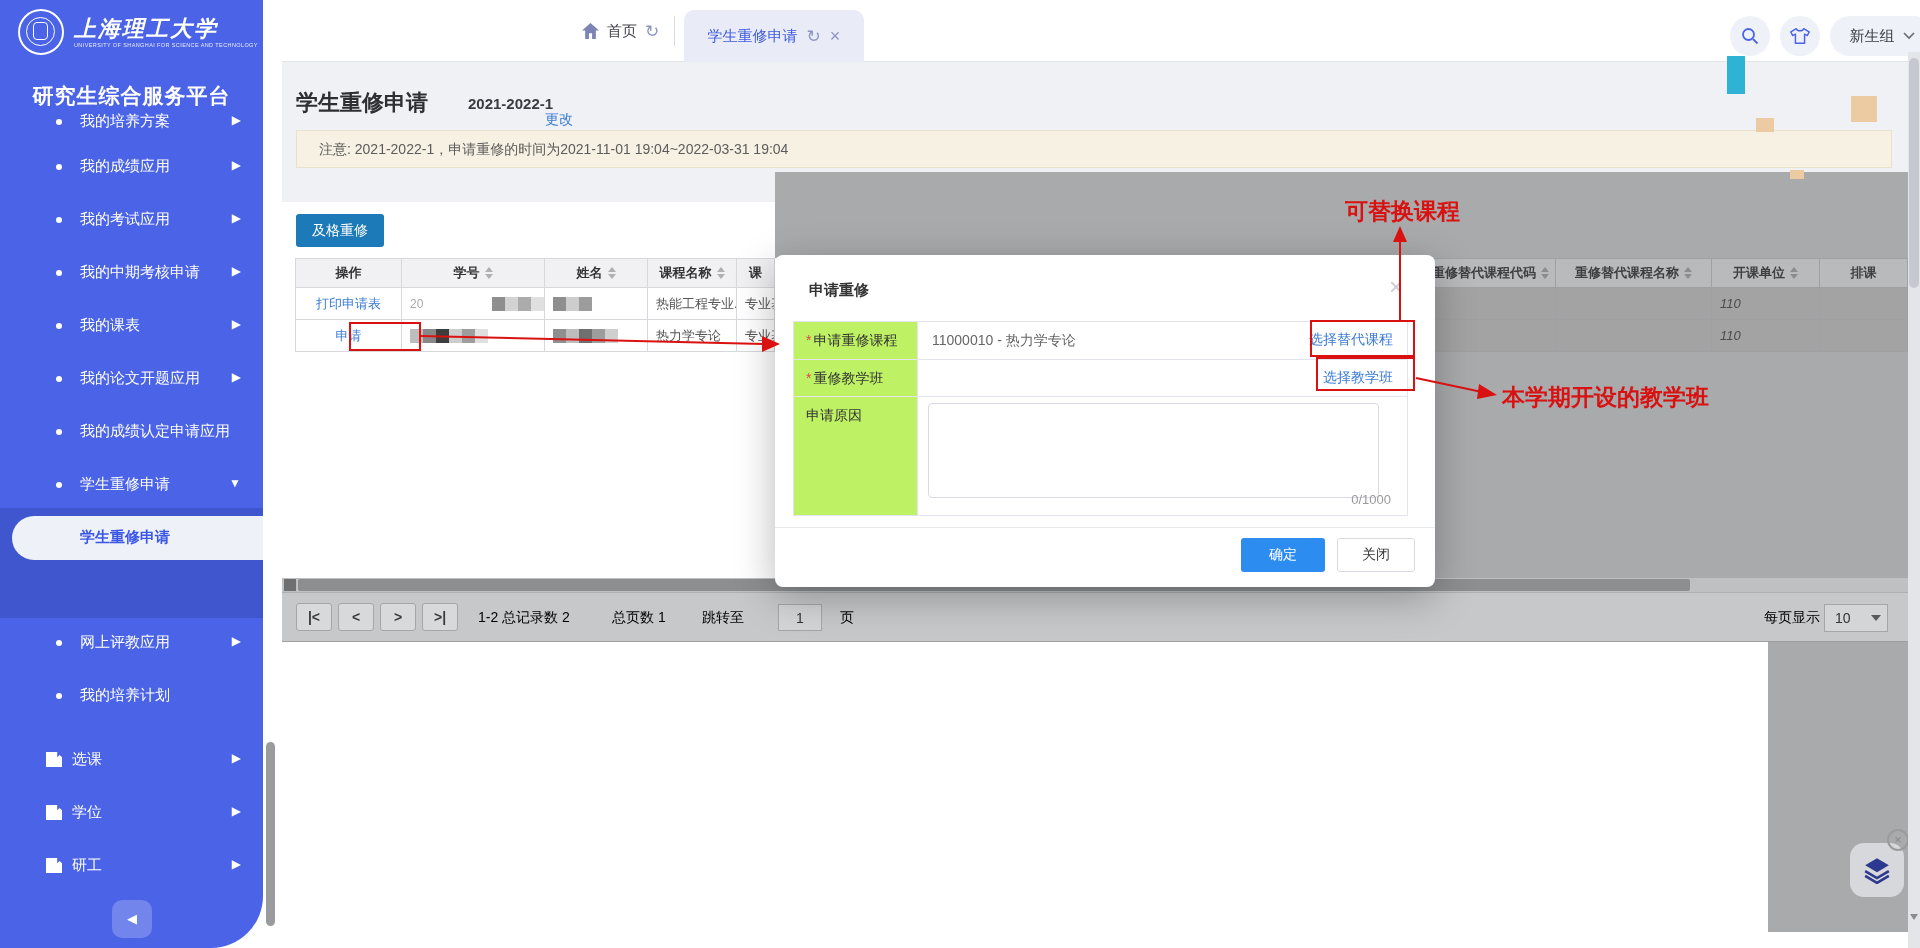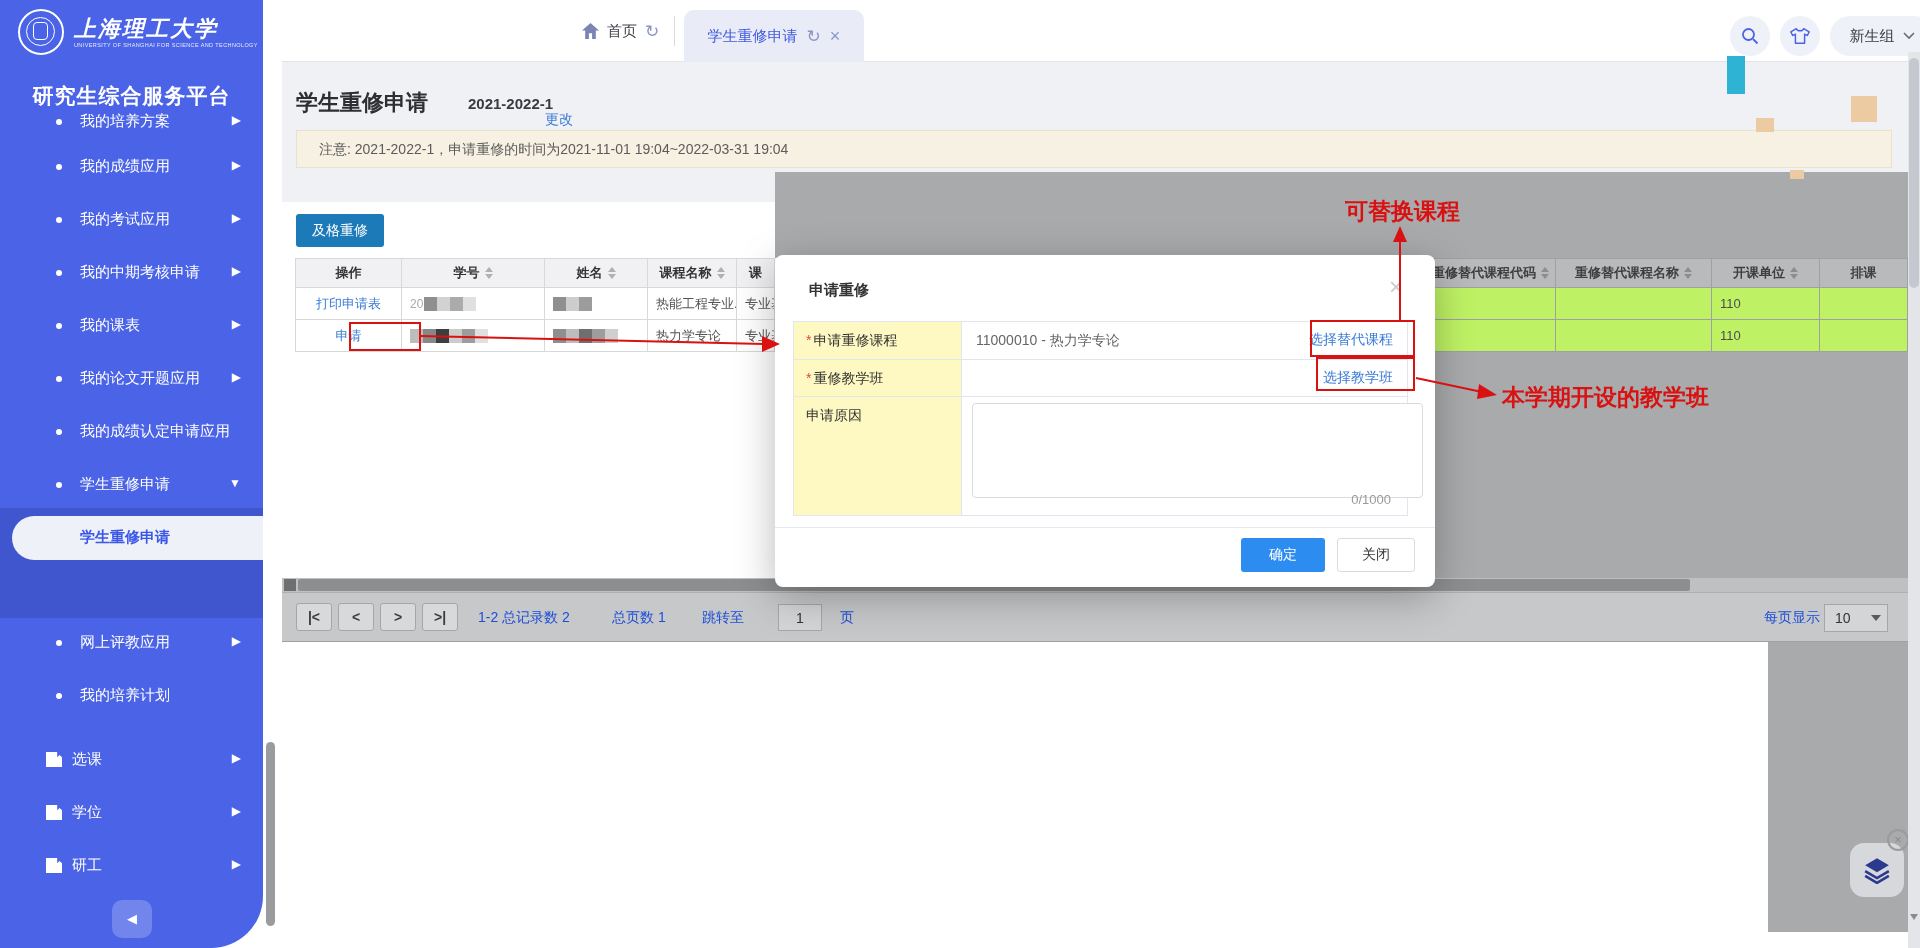--- a/index.html
+++ b/index.html
@@ -48,59 +48,59 @@
     font-size:14px;color:#5c5c5c;line-height:36px;padding-left:22px;}
   .panel{left:282px;top:202px;width:1626px;height:440px;background:#fff;}
   .btn-pass{left:296px;top:214px;width:88px;height:33px;background:#1c7ab8;color:#fff;font-size:14px;border:none;border-radius:3px;cursor:pointer;}
   
   .gl{left:295px;top:258px;}
   .grow{display:flex;}
   .gc{box-sizing:border-box;border:1px solid #d7d8dc;border-left:none;font-size:13px;display:flex;align-items:center;justify-content:center;overflow:hidden;white-space:nowrap;}
   .gc.first{border-left:1px solid #d7d8dc;}
   .gh{height:30px;background:#f1f1f3;font-weight:bold;color:#333;gap:5px;}
   .gd{height:32px;background:#fff;border-top:none;color:#555;}
-  .gd.lft{justify-content:flex-start;padding-left:8px;}
+  .gd.lft{justify-content:space-between;padding-left:8px;}
   .c0{width:107px;}.c1{width:143px;}.c2{width:103px;}.c3{width:89px;}.c4{width:38px;}
   .f0{width:131px;}.f1{width:156px;}.f2{width:108px;}.f3{width:88px;}
   .glink{color:#3a7bd5;cursor:pointer;}
   .sort{display:inline-flex;flex-direction:column;gap:2px;cursor:pointer;}
   .sort i{width:0;height:0;border-left:4px solid transparent;border-right:4px solid transparent;display:block;}
   .sort .up{border-bottom:5px solid #aeb0b6;}
   .sort .dn{border-top:5px solid #aeb0b6;}
   .mosaic{display:flex;}
   .mosaic span{width:13px;height:14px;display:block;}
   .idpre{color:#aaa;font-size:12px;margin-right:1px;}
   
   .dimA{left:775px;top:172px;width:1133px;height:86px;background:#a9aaac;}
   .dimFill{left:1425px;top:258px;width:483px;height:320px;background:#a9aaac;}
   .dimD{left:1768px;top:642px;width:140px;height:290px;background:#a9aaac;}
   .gf{left:1425px;top:258px;}
   .gf .gh{background:#b9babc;color:#3f3f42;border-color:#9fa0a3;}
-  .gf .gd{background:#bef264;color:#4c4c4e;border-color:#9fa0a3;}
+  .gf .gd{background:#a3a3a3;color:#4c4c4e;border-color:#9fa0a3;font-style:italic;}
   .gf .sort .up{border-bottom-color:#8d8d8f;}
   .gf .sort .dn{border-top-color:#8d8d8f;}
   
   .hscroll{left:282px;top:578px;width:1626px;height:14px;background:#bfc0c2;}
   .hsq{left:2px;top:1px;width:12px;height:12px;background:#6e6f71;}
   .hthumb{left:16px;top:1px;width:1392px;height:12px;background:#8d8e90;border-radius:2px;cursor:pointer;}
   .paging{left:282px;top:592px;width:1626px;height:50px;background:#c7c8ca;border-top:1px solid #aeafb1;border-bottom:1px solid #9fa0a2;box-sizing:border-box;}
   .pbtn{top:10px;width:36px;height:28px;background:#d8d9db;border:1px solid #a5a6a8;border-radius:3px;box-sizing:border-box;
     text-align:center;line-height:26px;font-size:14px;font-weight:bold;color:#3a3a3a;cursor:pointer;}
-  .ptxt{top:16px;font-size:14px;color:#1d4ed8;white-space:nowrap;}
+  .ptxt{top:16px;font-size:14px;color:#000000;white-space:nowrap;}
   .pinput{left:676px;top:11px;width:44px;height:27px;background:#d4d5d7;border:1px solid #a5a6a8;box-sizing:border-box;text-align:center;font-size:14px;color:#333;font-family:inherit;}
   .psel{left:1824px;top:11px;width:64px;height:28px;background:#d4d5d7;border:1px solid #a5a6a8;box-sizing:border-box;
     font-size:14px;color:#333;display:flex;align-items:center;justify-content:space-between;padding:0 6px 0 10px;cursor:pointer;}
   .psel b{width:0;height:0;border-left:5px solid transparent;border-right:5px solid transparent;border-top:6px solid #5a5a5c;font-size:0;}
   
   .modal{left:775px;top:255px;width:660px;height:332px;background:#fff;border-radius:8px;box-shadow:0 10px 40px rgba(0,0,0,.28);}
   .modal-title{left:34px;top:26px;font-size:15px;font-weight:bold;color:#333;}
   .modal-x{left:614px;top:20px;font-size:24px;color:#c9ccd4;cursor:pointer;line-height:1;}
   .mform{left:18px;top:66px;width:615px;border-top:1px solid #e2e5ee;border-left:1px solid #e2e5ee;box-sizing:border-box;}
   .frow{display:flex;border-bottom:1px solid #e2e5ee;}
-  .flab{width:168px;background:#fef9c3;border-right:1px solid #e2e5ee;box-sizing:border-box;font-size:14px;color:#333;padding:10px 0 0 12px;}
+  .flab{width:124px;background:#bef264;border-right:1px solid #e2e5ee;box-sizing:border-box;font-size:14px;color:#333;padding:10px 0 0 12px;}
   .fval{flex:1;border-right:1px solid #e2e5ee;box-sizing:border-box;position:relative;font-size:14px;color:#666;}
   .req{color:#e34545;margin-right:2px;}
   .r1{height:37px;}.r2{height:36px;}.r3{height:118px;}
   .vtext{position:absolute;left:14px;top:10px;}
   .vlink{position:absolute;right:14px;top:9px;color:#3a7bd5;font-size:14px;cursor:pointer;}
   .ta{position:absolute;left:10px;top:6px;width:449px;height:93px;border:1px solid #d9dbe2;border-radius:4px;background:#fff;cursor:text;}
   .counter{position:absolute;right:16px;bottom:8px;font-size:13px;color:#9a9a9a;}
   .mdiv{left:0;top:272px;width:660px;height:1px;background:#e8e9ee;}
   .btn-ok{left:466px;top:283px;width:84px;height:34px;background:#2d8cf0;color:#fff;border:none;border-radius:3px;font-size:14px;cursor:pointer;}
   .btn-close{left:562px;top:283px;width:78px;height:34px;background:#fff;color:#3a3a3a;border:1px solid #d9dbe2;border-radius:3px;font-size:14px;cursor:pointer;box-sizing:border-box;}

